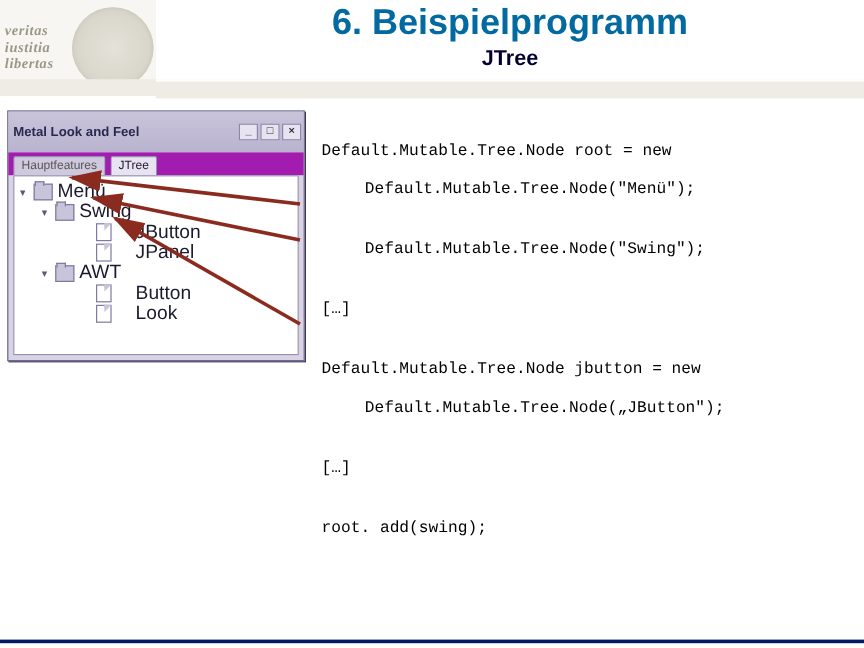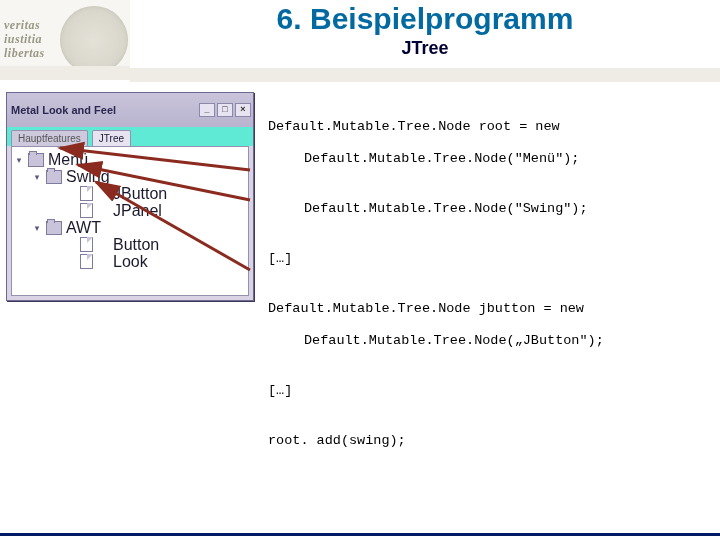--- a/index.html
+++ b/index.html
@@ -117,21 +117,21 @@
     background: #e7e3f0;
     border: 1px solid #8c88aa;
     font-size: 9px;
     line-height: 10px;
     text-align: center;
     color: #333;
   }
   .win-tabs {
     display: flex;
     padding: 3px 4px 0 4px;
-    background: #5eead4;
+    background: #a21caf;
   }
   .tab {
     border: 1px solid #9590b0;
     border-bottom: none;
     padding: 2px 6px;
     margin-right: 4px;
     background: #e7e3f0;
     border-radius: 2px 2px 0 0;
     font-size: 10px;
   }

